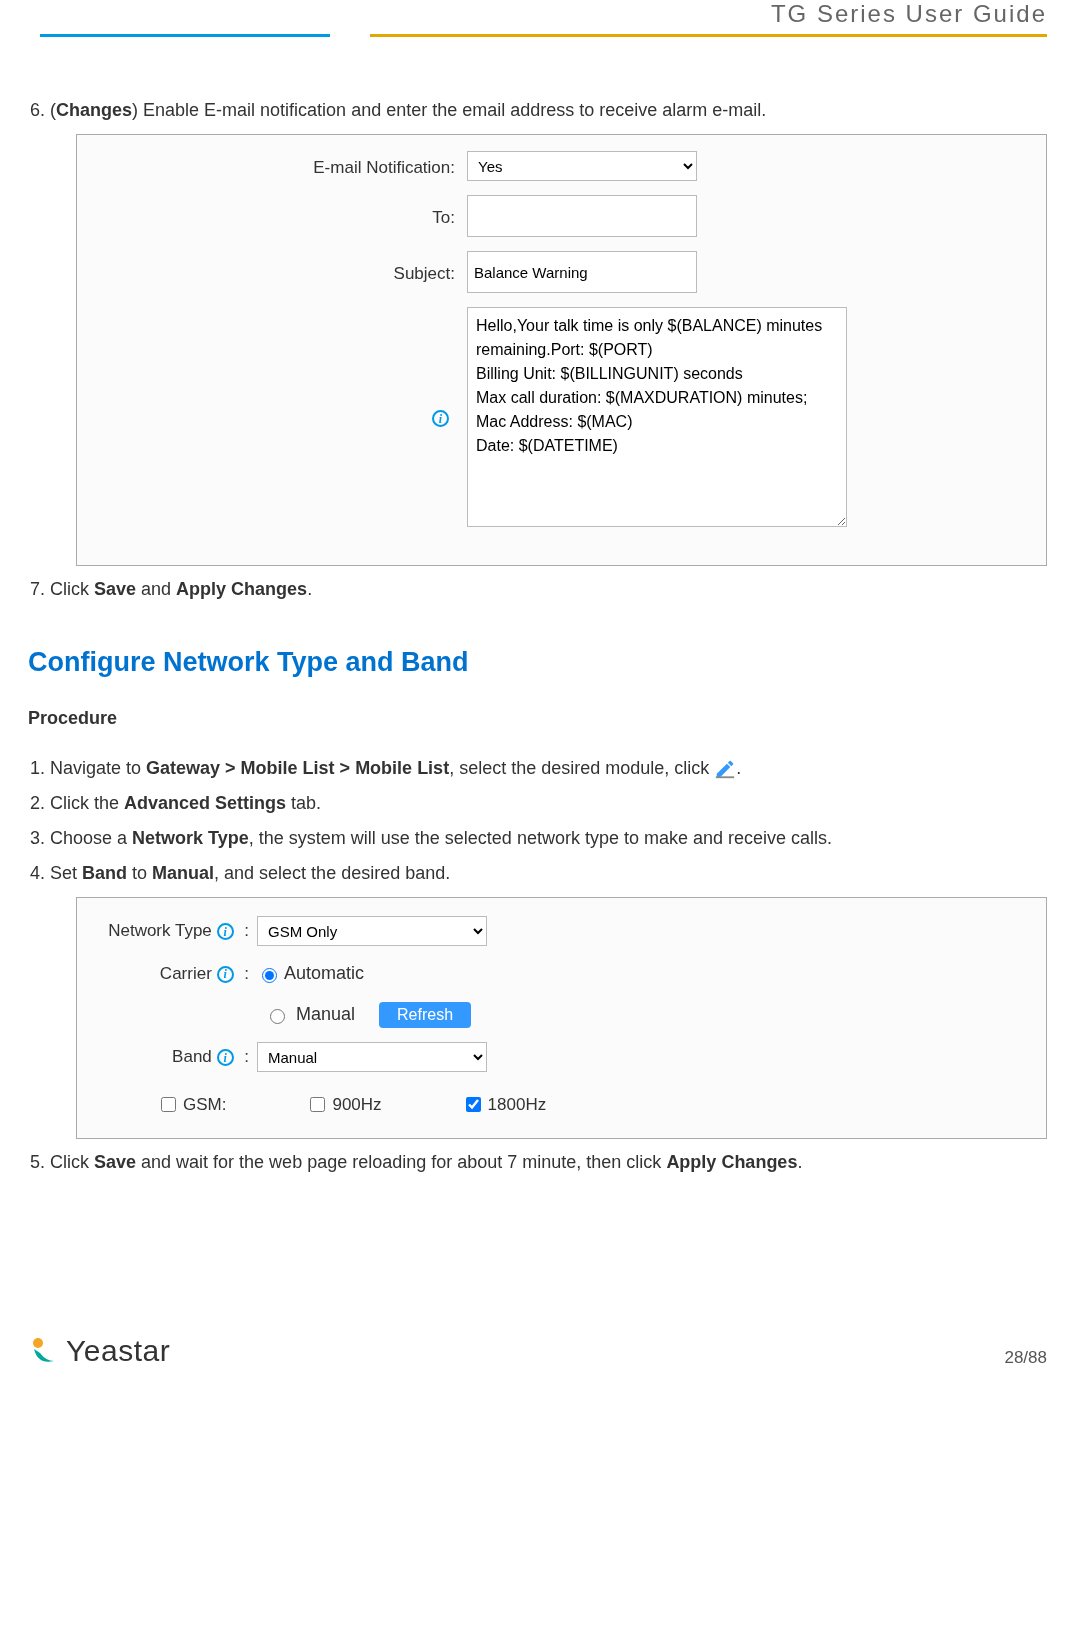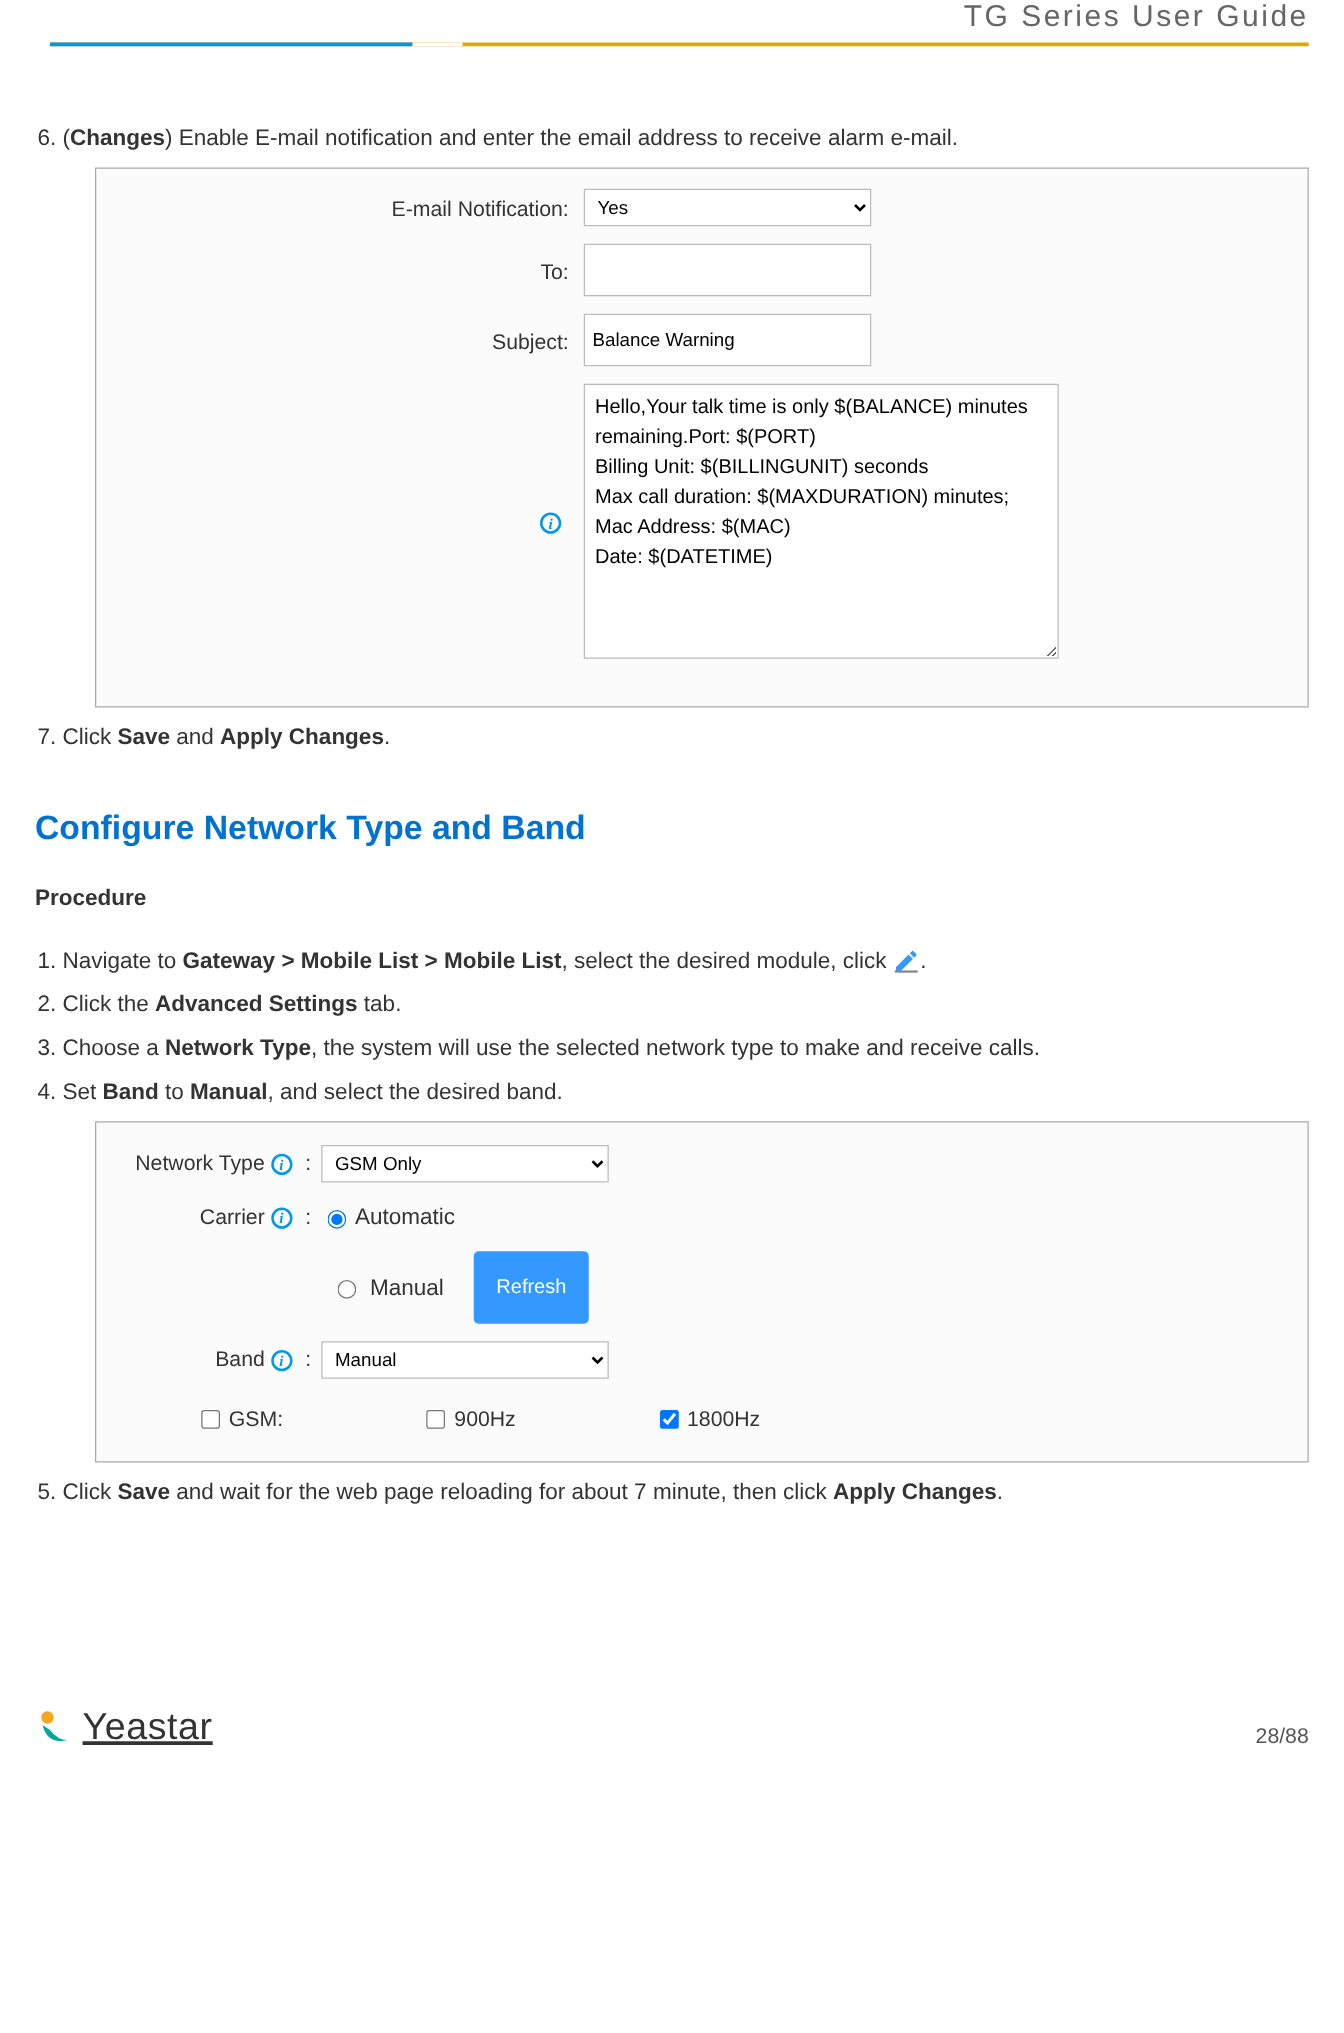--- a/index.html
+++ b/index.html
@@ -147,28 +147,28 @@
     align-items: center;
     gap: 8px;
     margin-left: 168px;
     margin-bottom: 14px;
   }
   .btn-refresh {
     background: #3399ff;
     color: #fff;
     border: none;
     border-radius: 4px;
-    padding: 20px 18px;
+    padding: 4px 18px;
     font-size: 16px;
     margin-left: 16px;
   }
   .check-row {
     display: flex;
     align-items: center;
-    gap: 111px;
+    gap: 80px;
     margin-left: 60px;
     margin-top: 20px;
   }
   .check-item { display: flex; align-items: center; gap: 4px; font-size: 17px; }
   input[type=checkbox], input[type=radio] { width: 15px; height: 15px; }
   .footer {
     display: flex;
     justify-content: space-between;
     align-items: flex-end;
     padding: 0 28px 14px 28px;
@@ -177,21 +177,20 @@
   .logo {
     display: flex;
     align-items: center;
     gap: 6px;
   }
   .logo-text {
     font-size: 30px;
     font-weight: 500;
     color: #333;
     letter-spacing: 0.5px;
-    text-decoration: underline;
   }
   .page-num { font-size: 17px; color: #555; }
 </style>
 </head>
 <body>
 
 <div class="header-bar">
   <div class="header-title">TG  Series  User  Guide</div>
   <div class="header-rule">
     <div class="header-rule-left"></div>

